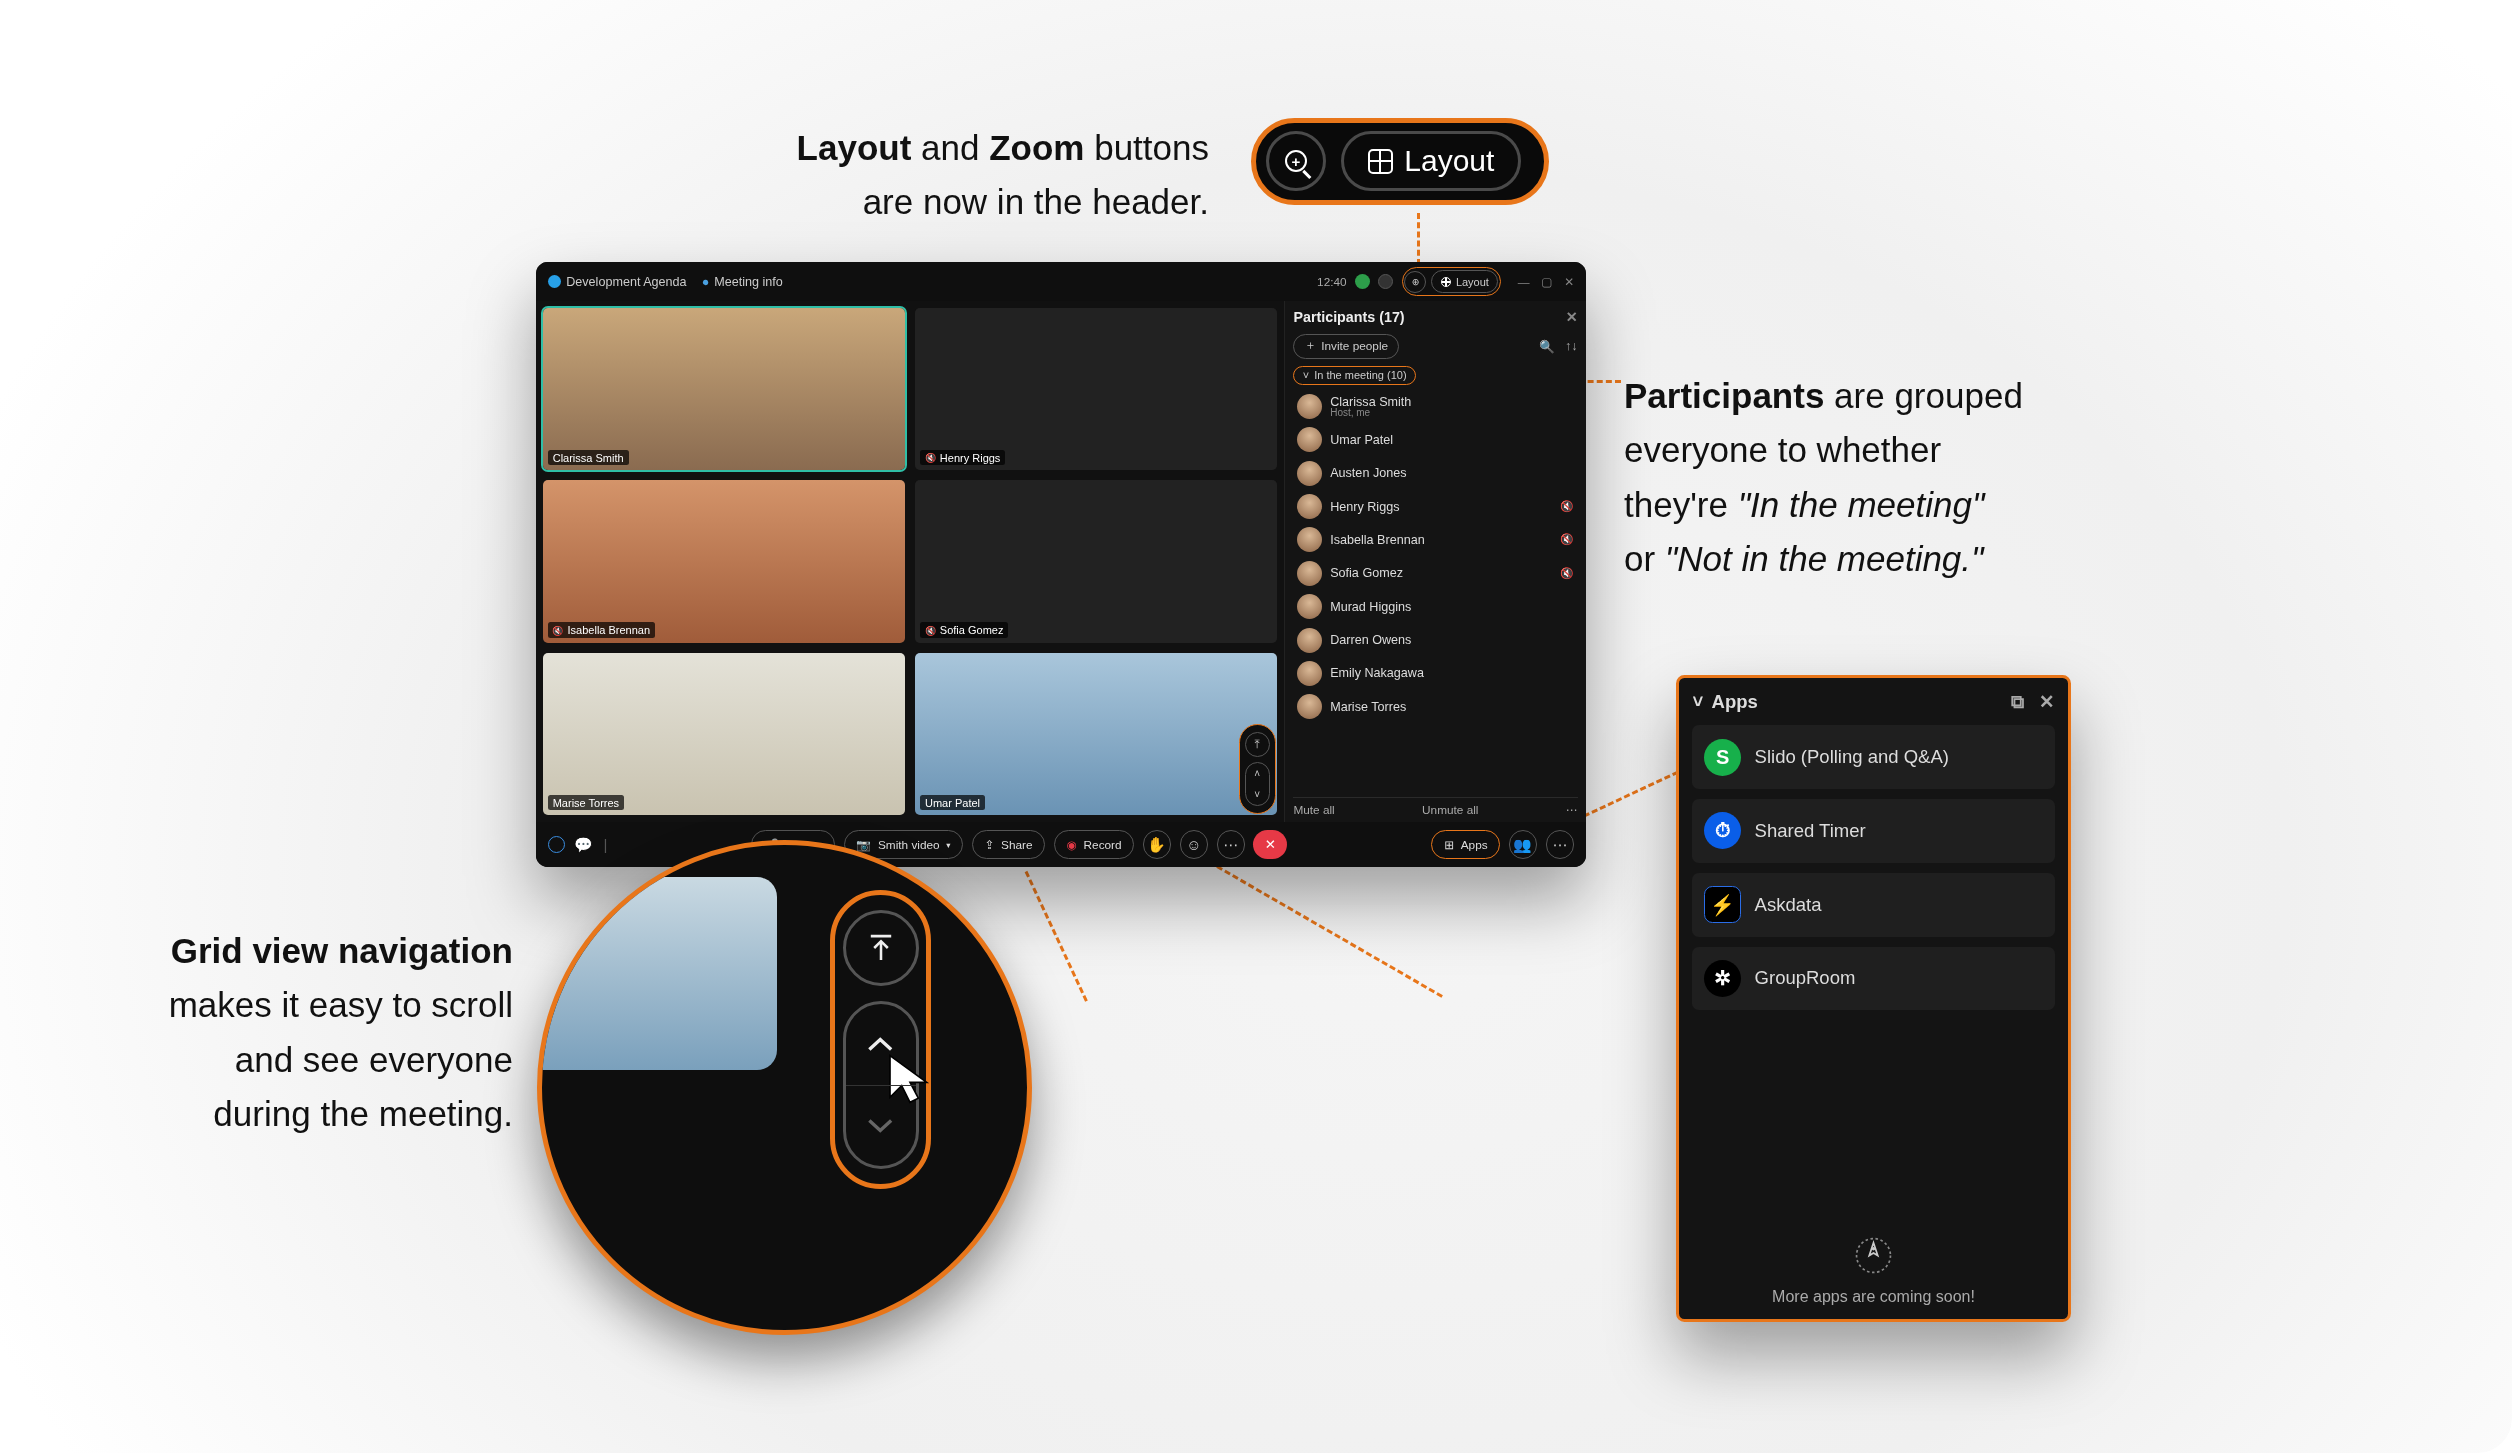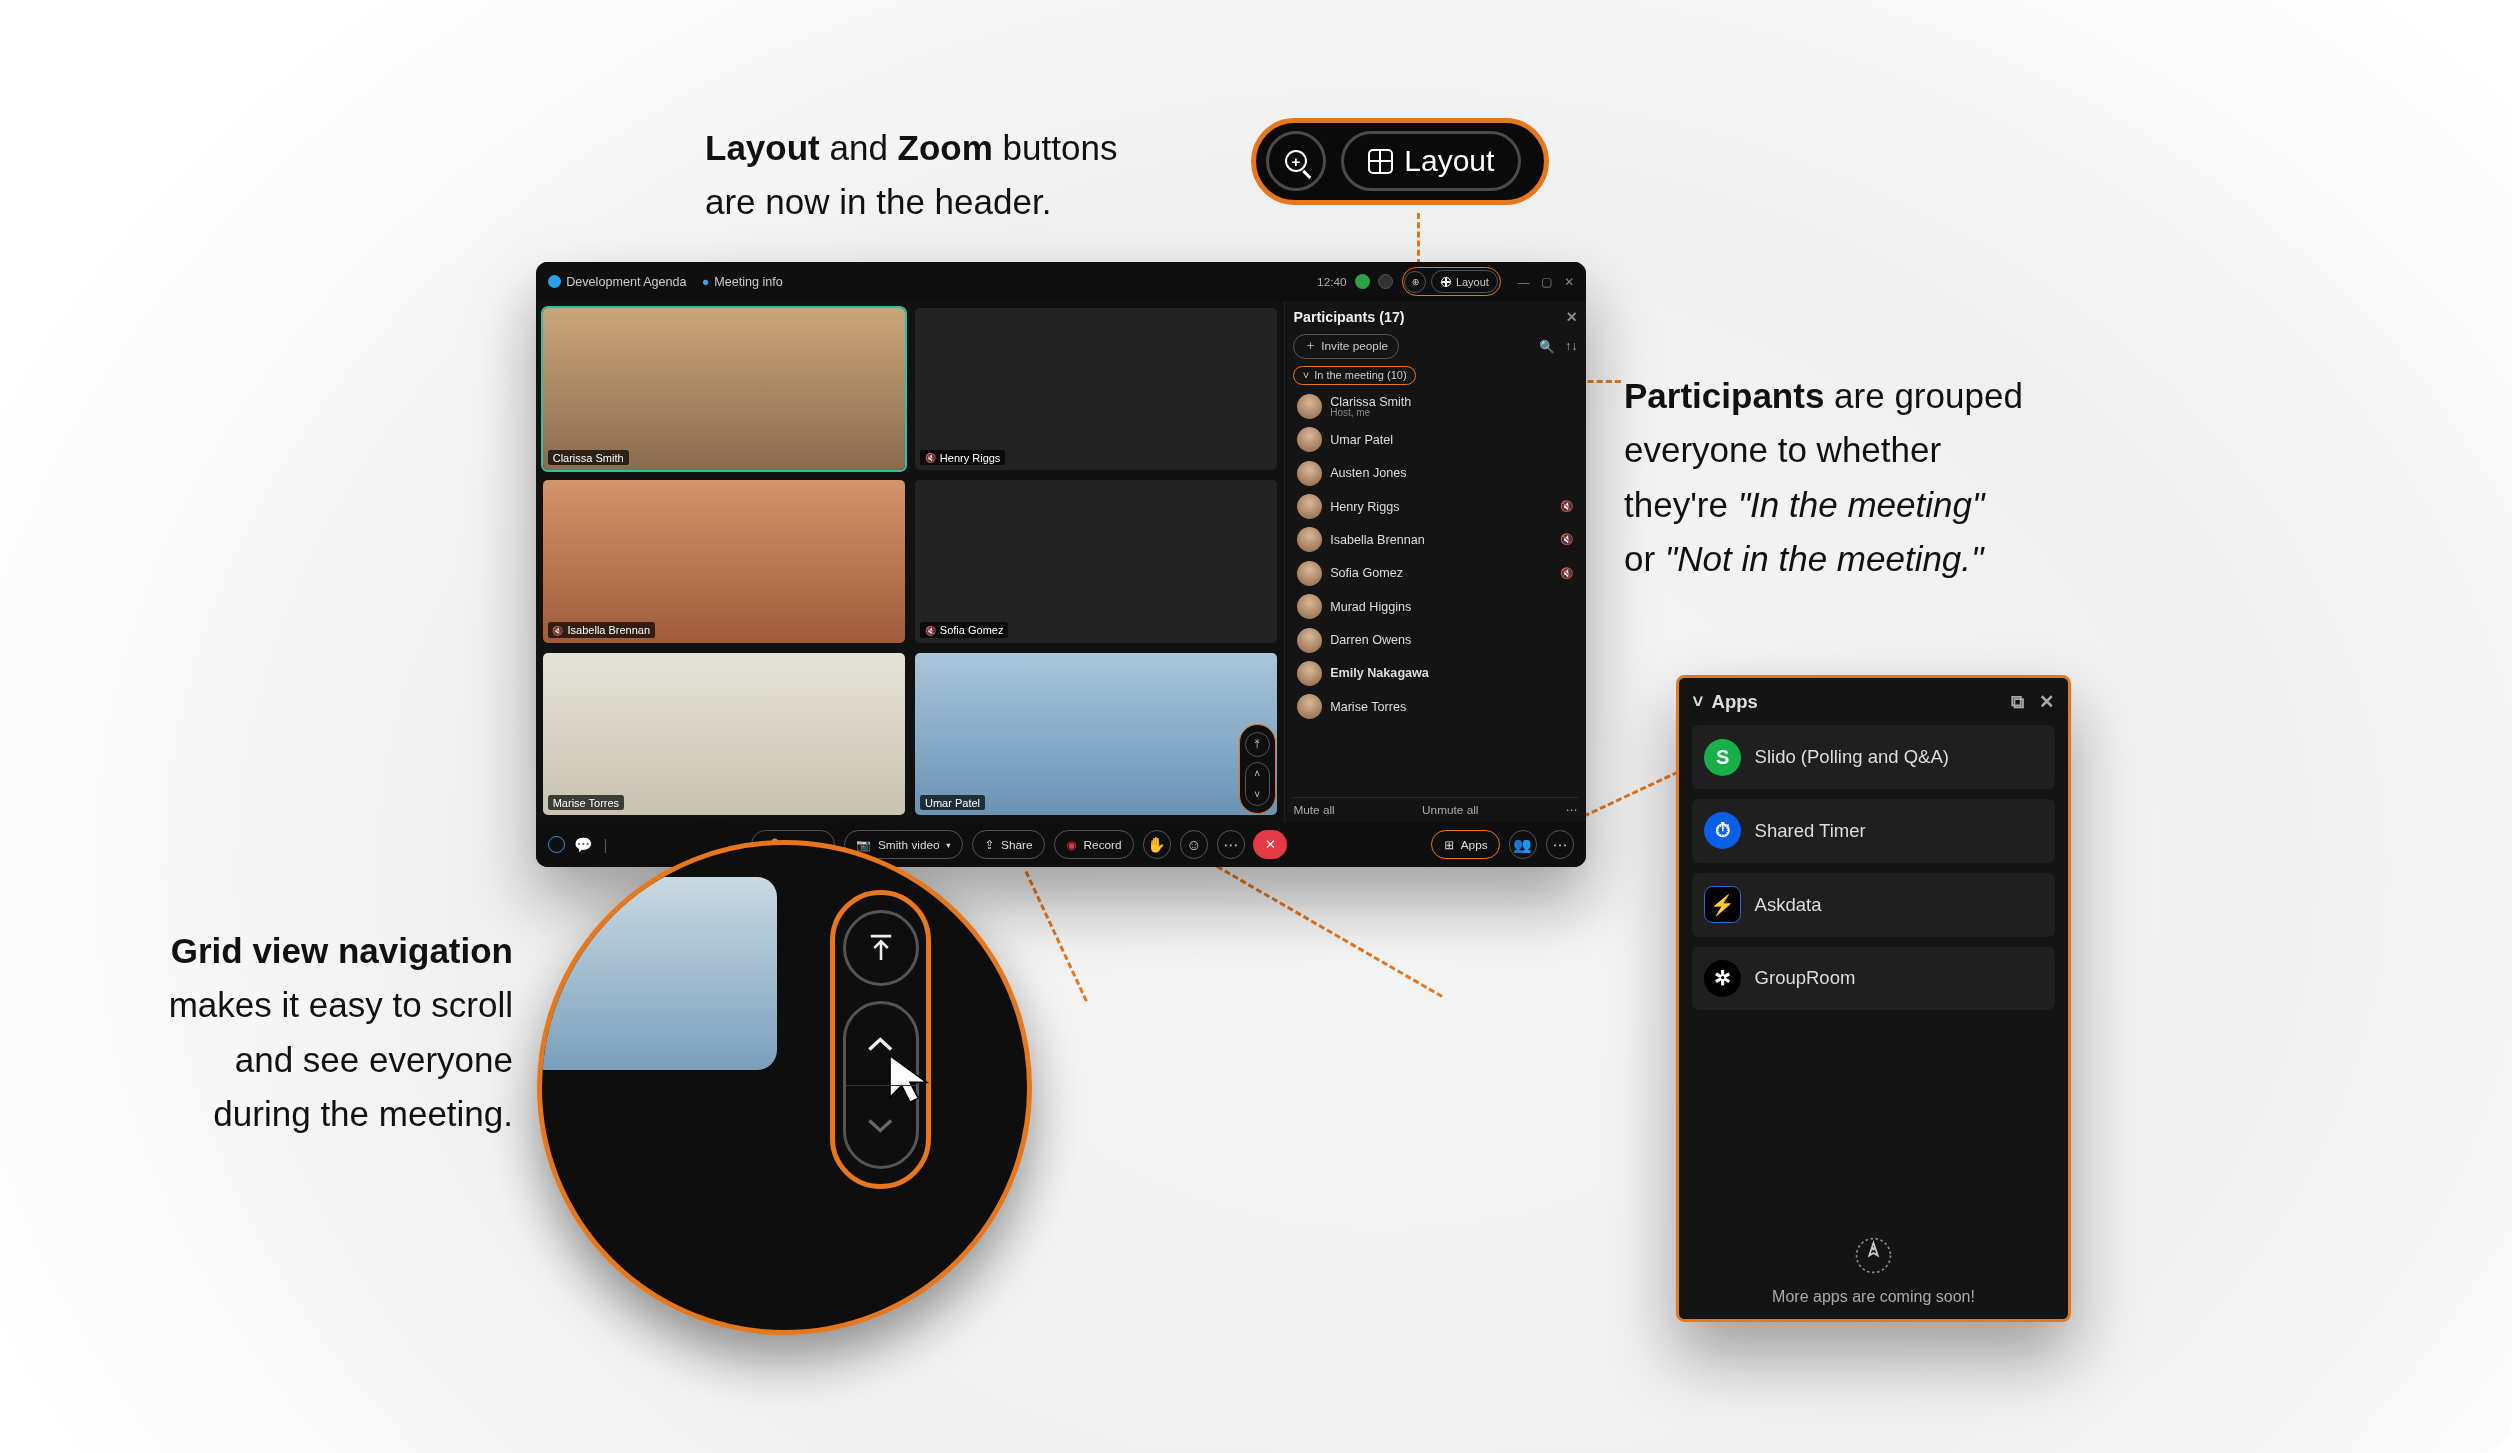--- a/index.html
+++ b/index.html
@@ -103,21 +103,21 @@
   .dash { position: absolute; border: 0; border-top: 3.4px dashed #e8761a; transform-origin: left center; }
   .dash-v { position: absolute; border: 0; border-left: 3.4px dashed #e8761a; }
 
 </style>
 </head>
 <body>
 
 <div class="canvas">
   <div class="bg-shape"></div>
 
-  <div class="annot" style="left:705px; top:121px; text-align:left; width:504px;">
+  <div class="annot" style="left:705px; top:121px; text-align:right; width:504px;">
     <div><b>Layout</b><span> and </span><b>Zoom</b><span> buttons</span></div>
     <div>are now in the header.</div>
   </div>
 
   <div class="layout-pill">
     <div class="zoom-btn">
       <span class="mag-glyph">
           <span class="mag-plus">+</span>
         </span>
     </div>
@@ -300,21 +300,21 @@
               </div>
             </div>
             <div class="prow">
               <div class="pava"></div>
               <div style="flex: 1 1 0%;">
                 <div class="pname">Darren Owens</div>
               </div>
             </div>
             <div class="prow">
               <div class="pava"></div>
-              <div style="flex: 1 1 0%; font-weight: bold;">
+              <div style="flex: 1 1 0%;">
                 <div class="pname">Emily Nakagawa</div>
               </div>
             </div>
             <div class="prow">
               <div class="pava"></div>
               <div style="flex: 1 1 0%;">
                 <div class="pname">Marise Torres</div>
               </div>
             </div>
           </div>

